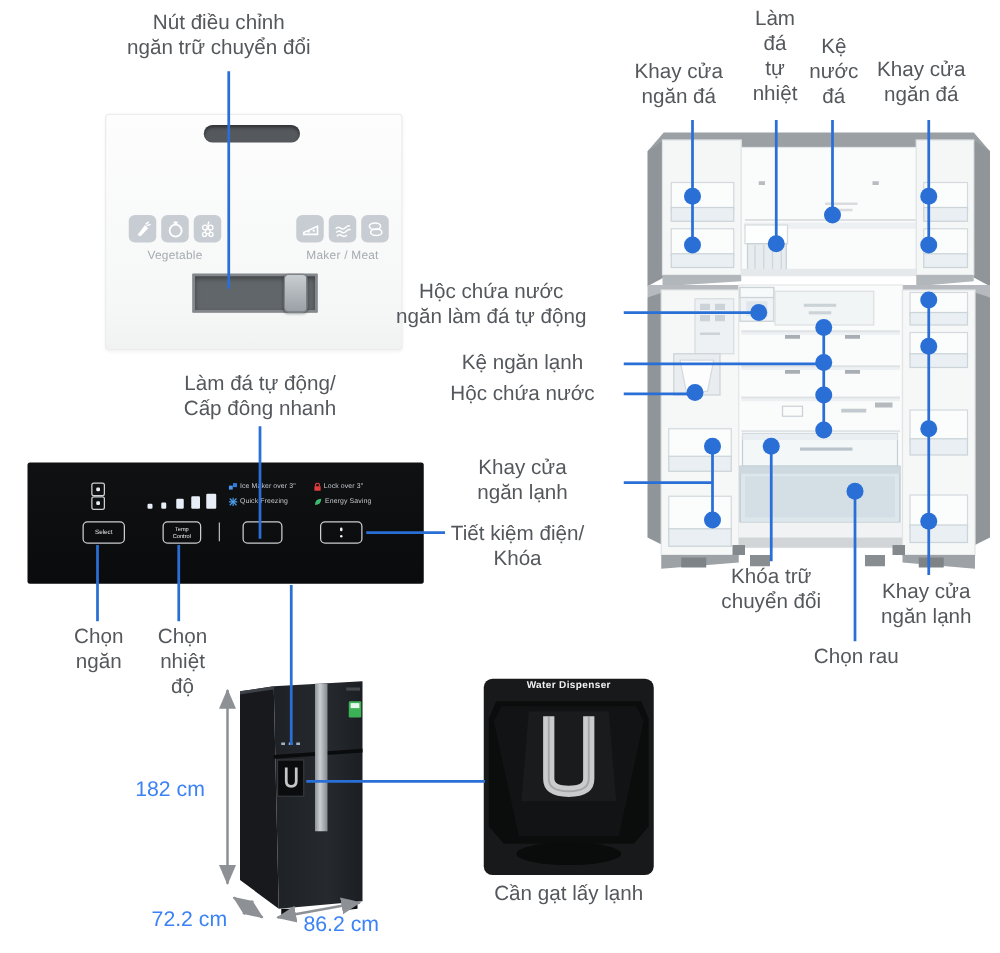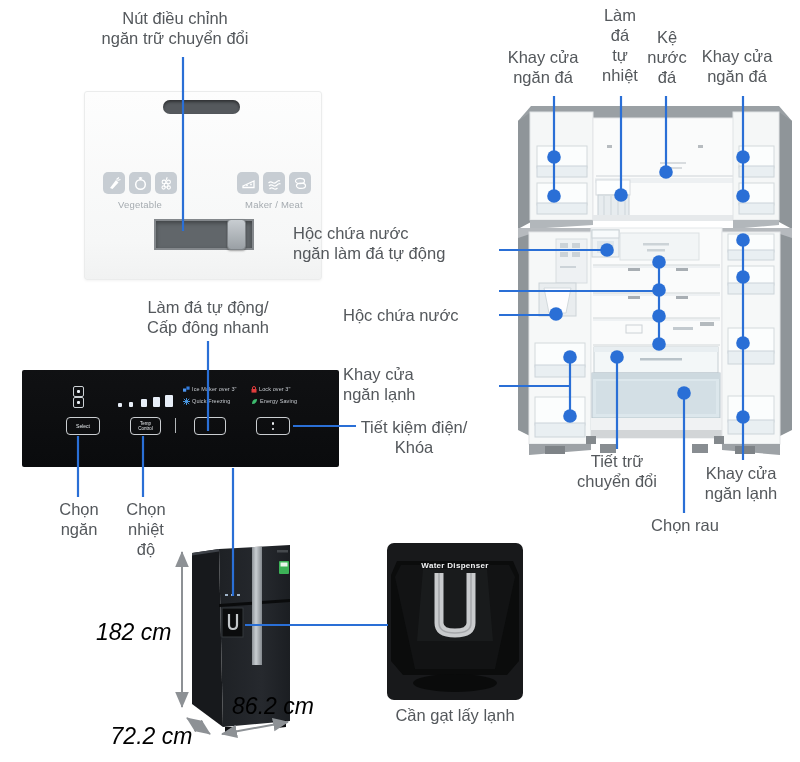--- a/index.html
+++ b/index.html
@@ -3,22 +3,22 @@
 <meta charset="utf-8">
 <style>
   html,body{margin:0;padding:0;background:#fff;}
   #canvas{position:relative;width:800px;height:762px;background:#ffffff;overflow:hidden;
           font-family:"Liberation Sans","DejaVu Sans",sans-serif;}
   .abs{position:absolute;}
   svg{display:block;}
   
   .lbl{position:absolute;font-size:16.5px;line-height:20px;color:#54585c;
        white-space:pre-line;text-align:center;z-index:30;}
-  .lbl.r{text-align:left;}
-  .lbl.dim{font-size:23px;color:#000000;font-style:italic;}
+  .lbl.r{text-align:center;}
+  .lbl.dim{font-size:17px;color:#3b82f6;}
   
   #white-panel{left:64px;top:91px;width:236px;height:187px;z-index:5;
     background:linear-gradient(180deg,#fdfdfd 0%,#f6f7f7 80%,#f1f2f2 100%);
     border:1px solid #ebecec;border-radius:3px;box-shadow:0 1px 3px rgba(0,0,0,.05);margin-left:20px;}
   #wp-slot{position:absolute;left:78px;top:8px;width:77px;height:14px;background:#55595d;
     border-radius:7px;box-shadow:inset 0 2px 3px rgba(0,0,0,.45);}
   .icon-group{position:absolute;display:flex;gap:4px;}
   .food-icon{width:22px;height:22px;background:#c7cdd3;border-radius:5px;
     display:flex;align-items:center;justify-content:center;}
   .wp-caption{position:absolute;font-size:9.5px;color:#a5abb0;text-align:center;letter-spacing:.2px;}
@@ -41,21 +41,21 @@
     text-align:center;white-space:pre-line;}
   #pb1{left:44px;top:47px;width:32px;height:16px;font-size:5px;}
   #pb2{left:108px;top:47px;width:29px;height:16px;font-size:4.5px;line-height:5px;}
   #pdiv{position:absolute;left:153px;top:48px;width:1px;height:15px;background:rgba(221,226,229,.8);}
   #pb3{left:172px;top:47px;width:30px;height:16px;}
   #pb4{left:234px;top:47px;width:32px;height:16px;flex-direction:column;gap:3px;}
   .pb4dot{width:2.5px;height:2.5px;background:#eef1f4;border-radius:50%;}
   
   #dispenser-box{left:387px;top:543px;width:136px;height:157px;background:#18191b;
     border-radius:7px;overflow:hidden;z-index:5;}
-  #wd-title{position:relative;margin-top:18px;text-align:center;font-size:8px;font-weight:bold;
+  #wd-title{position:relative;margin-top:0;text-align:center;font-size:8px;font-weight:bold;
     color:#f2f3f4;letter-spacing:.3px;z-index:2;}
   #leaders{position:absolute;left:0;top:0;z-index:20;pointer-events:none;}
 </style>
 </head>
 <body>
 
 <div id="canvas">
 
   <svg class="abs" style="left:505px;top:90px;z-index:4" width="292" height="372" viewBox="505 90 292 372">
 
@@ -415,26 +415,27 @@
 đá
 tự
 nhiệt</div>
   <div class="lbl" style="left:617px;top:27px;width:100px">Kệ
 nước
 đá</div>
   <div class="lbl" style="left:687px;top:46px;width:100px">Khay cửa
 ngăn đá</div>
   <div class="lbl r" style="left:293px;top:223px;width:200px">Hộc chứa nước
 ngăn làm đá tự động</div>
+  <div class="lbl r" style="left:343px;top:280px;width:150px">Kệ ngăn lạnh</div>
   <div class="lbl r" style="left:343px;top:305px;width:150px">Hộc chứa nước</div>
   <div class="lbl r" style="left:343px;top:364px;width:150px">Khay cửa
 ngăn lạnh</div>
-  <div class="lbl" style="left:547px;top:451px;width:140px">Tiết trữ
+  <div class="lbl" style="left:547px;top:451px;width:140px">Khóa trữ
 chuyển đổi</div>
   <div class="lbl" style="left:671px;top:463px;width:140px">Khay cửa
 ngăn lạnh</div>
   <div class="lbl" style="left:625px;top:515px;width:120px">Chọn rau</div>
   <div class="lbl" style="left:375px;top:705px;width:160px">Cần gạt lấy lạnh</div>
   <div class="lbl dim r" style="left:96px;top:622px;width:80px">182 cm</div>
   <div class="lbl dim" style="left:104px;top:726px;width:95px">72.2 cm</div>
-  <div class="lbl dim" style="left:228px;top:696px;width:90px">86.2 cm</div>
+  <div class="lbl dim" style="left:228px;top:730px;width:90px">86.2 cm</div>
 
 </div>
 
 </body></html>

